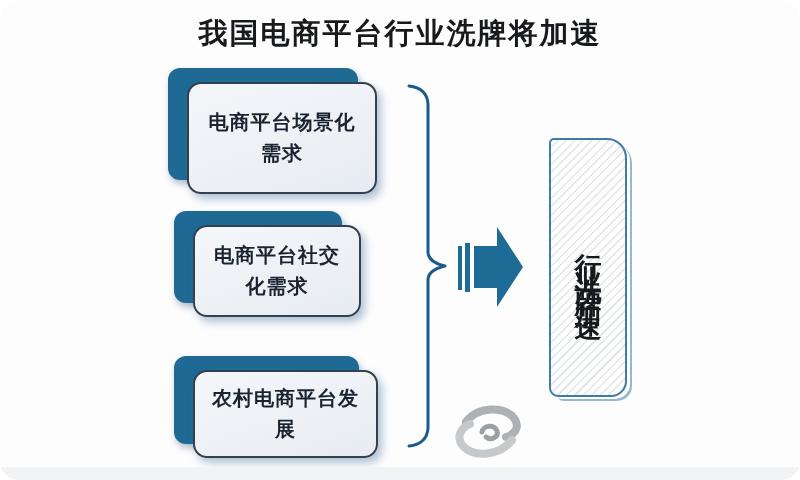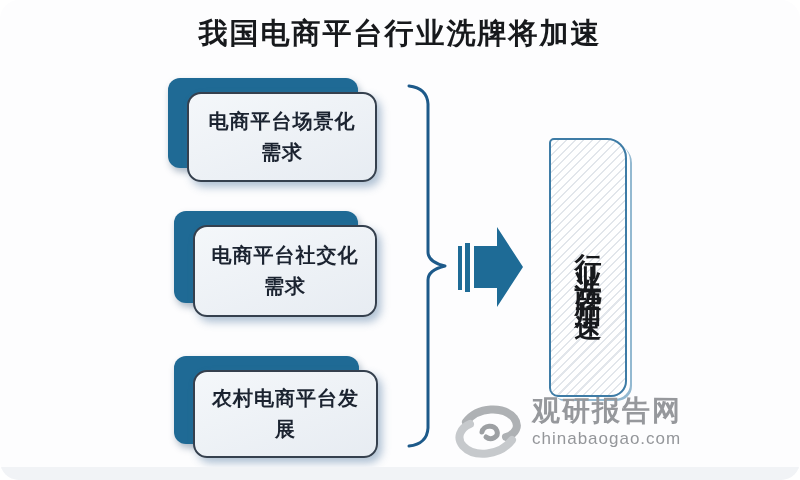--- a/index.html
+++ b/index.html
@@ -48,22 +48,22 @@
     text-align: center;
     padding: 6px 12px;
   }
   .factor .label {
     font-size: 20px;
     font-weight: bold;
     color: #1b2330;
     line-height: 1.55;
     letter-spacing: 1px;
   }
-  #factor-1 { left: 187px; top: 92px;  width: 190px; height: 90px; }
-  #factor-2 { left: 193px; top: 225px; width: 184px; height: 92px; }
+  #factor-1 { left: 187px; top: 82px;  width: 190px; height: 112px; }
+  #factor-2 { left: 193px; top: 225px; width: 168px; height: 92px; }
   #factor-3 { left: 193px; top: 370px; width: 185px; height: 88px; }
 
   
   .brace-svg { position: absolute; left: 402px; top: 78px; }
   .arrow-svg { position: absolute; left: 452px; top: 222px; }
 
   
   .result-box {
     position: absolute;
     left: 549px; top: 138px;
@@ -160,21 +160,17 @@
   </div>
 
   <div class="watermark">
     <div class="wm-logo">
       <svg width="74" height="60" viewBox="0 0 74 60">
         <path d="M 14 22 C 26 6 52 6 62 18 C 68 26 64 34 54 37" fill="none" stroke="#aeb1b4" stroke-width="8" stroke-linecap="round"></path>
         <path d="M 60 40 C 48 56 22 58 11 46 C 4 38 8 28 18 24" fill="none" stroke="#c6c9cc" stroke-width="8" stroke-linecap="round"></path>
         <path d="M 30 32 c 1 -7 13 -8 15 -1 c 2 6 -6 10 -11 6" fill="none" stroke="#9da0a3" stroke-width="5" stroke-linecap="round"></path>
       </svg>
     </div>
-    <div class="wm-text">
-      <div class="wm-name">观研报告网</div>
-      <div class="wm-url">chinabaogao.com</div>
-    </div>
   </div>
 
   <div class="bottom-strip"></div>
 
 </div>
 
 </body></html>

